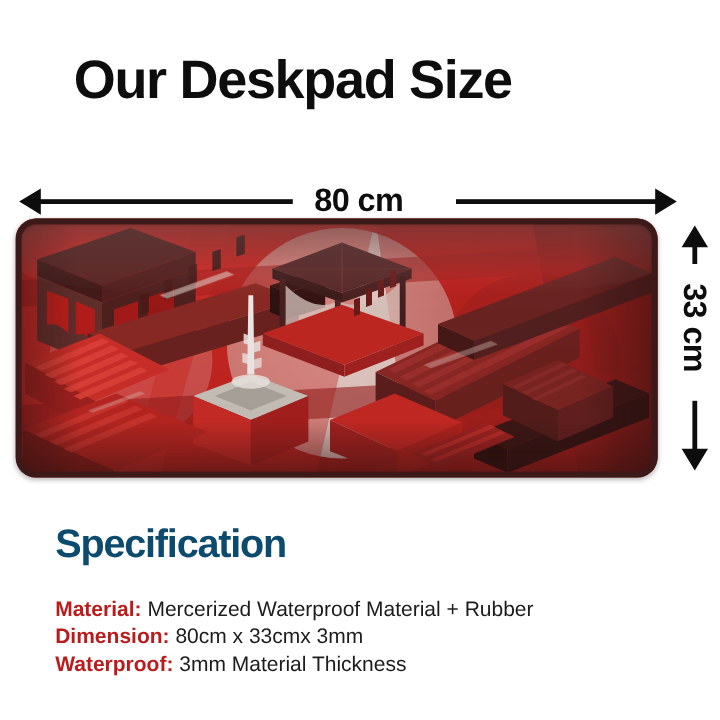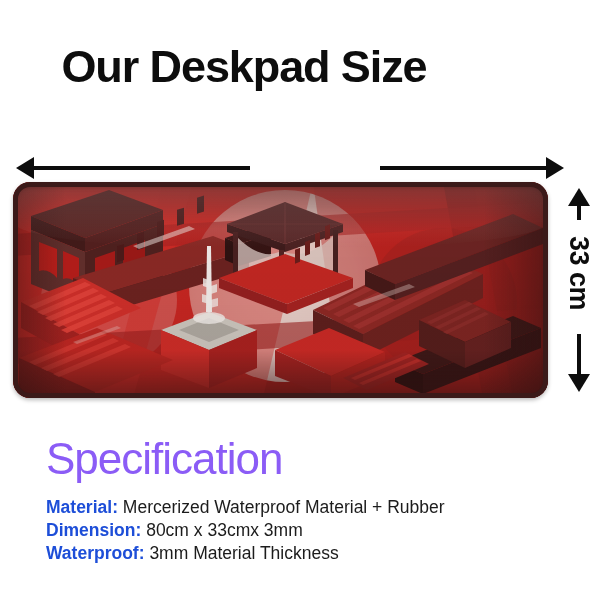--- a/index.html
+++ b/index.html
@@ -142,55 +142,56 @@
     border-radius: 17px 17px 40% 40%;
     background: linear-gradient(to bottom, rgba(255,255,255,0.13), rgba(255,255,255,0));
     pointer-events: none;
   }
 
   
   .spec-heading {
     position: absolute;
     left: 46px;
     top: 436px;
-    font-size: 44px;
-    font-weight: normal;
+    font-size: 33px;
+    font-weight: bold;
     letter-spacing: -1px;
-    color: #8b5cf6;
+    color: #0c4a6e;
     line-height: 1.05;
   }
   .spec-list {
     position: absolute;
     left: 46px;
     top: 496px;
     width: 520px;
     font-size: 17.5px;
     color: #141414;
     line-height: 23px;
   }
   .spec-row { white-space: nowrap; }
   .spec-row .spec-key {
     font-weight: bold;
-    color: #1d4ed8;
+    color: #b91c1c;
   }
   .spec-row .spec-val {
     font-weight: normal;
     color: #1c1c1c;
   }
 </style>
 </head>
 <body>
 
 <div class="page-title">Our Deskpad Size</div>
 
 <div class="dim-width">
   <span class="head-left"></span>
   <span class="arrow-line-left"></span>
   <span class="arrow-line-right"></span>
   <span class="head-right"></span>
+  <span class="dim-label">80 cm</span>
 </div>
 
 <div class="dim-height">
   <span class="head-up"></span>
   <span class="vline-top"></span>
   <span class="vline-bottom"></span>
   <span class="head-down"></span>
   <span class="dim-label">33 cm</span>
 </div>
 

